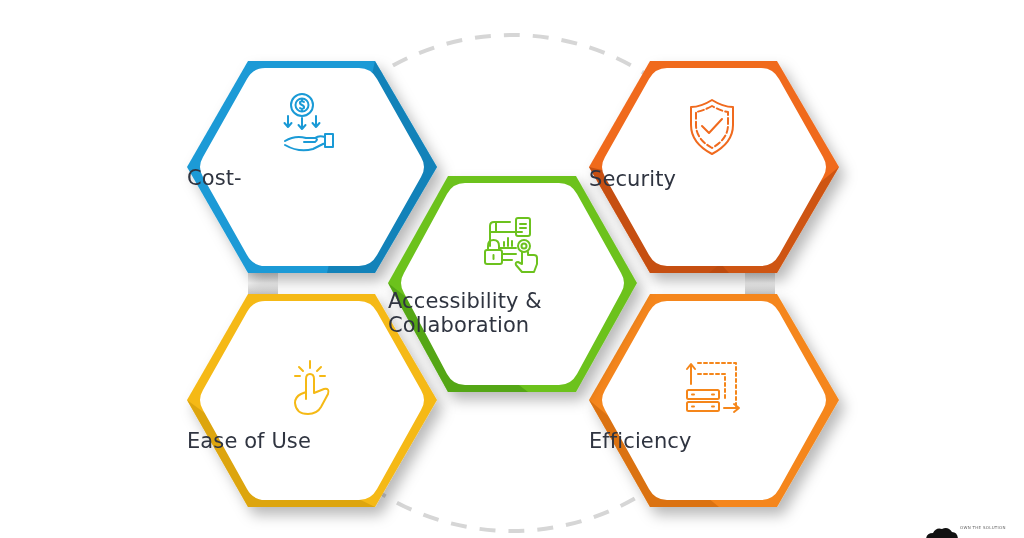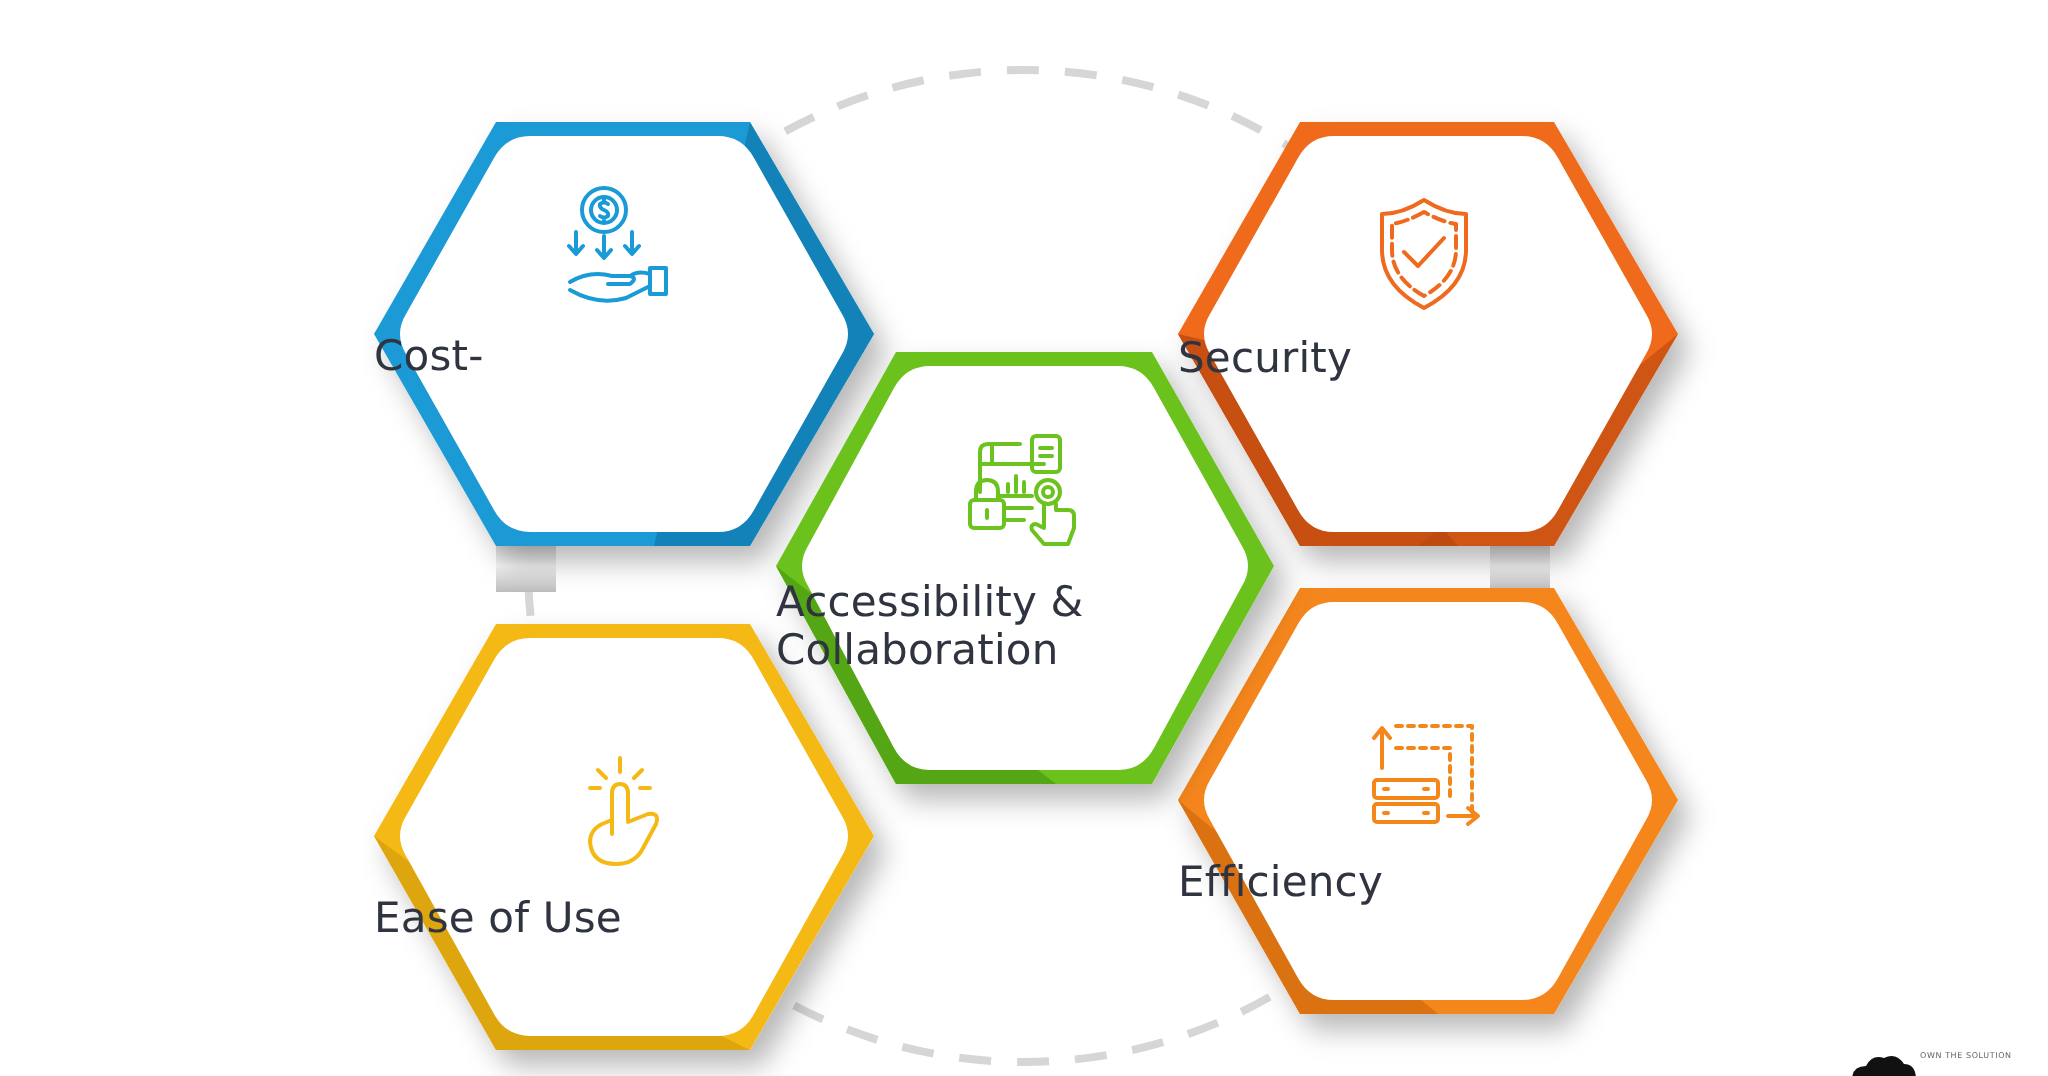--- a/index.html
+++ b/index.html
@@ -78,21 +78,21 @@
       <rect x="3" y="30" width="32" height="9" rx="1.5"></rect>
         <rect x="3" y="42" width="32" height="9" rx="1.5"></rect>
       <path d="M8,34.5 H10 M28,34.5 H30 M8,46.5 H10 M28,46.5 H30"></path>
       <path d="M14,3 H52 V48" stroke-dasharray="3 3"></path>
       <path d="M14,14 H41 V40" stroke-dasharray="3 3"></path>
       <path d="M40,48 H54 M50,44 L55,48 L50,52"></path>
     </svg>
     <div class="hex-label" style="top:136px">Efficiency</div>
   </div>
 
-  <div class="hex-wrap" style="left:187px;top:312px;width:250px;height:164px">
+  <div class="hex-wrap" style="left:187px;top:294px;width:250px;height:164px">
     <svg width="250" height="213" style="position:absolute;left:0;top:0;overflow:visible">
       <polygon points="61,0 188,0 250,106 188,213 61,213 0,106" fill="#f5b915" filter="url(#sh)"></polygon>
       <polygon points="0,106 61,213 188,213 60,150" fill="#c9950a" opacity="0.55"></polygon>
       <path d="M78,7 L172,7 Q184,7 190,18 L234,96 Q240,106 234,116 L190,195 Q184,206 172,206 L78,206 Q66,206 60,195 L16,116 Q10,106 16,96 L60,18 Q66,7 78,7 Z" fill="#ffffff"></path>
     </svg>
     <svg class="hex-icon" width="44" height="58" viewBox="0 0 44 58" style="left:103px;top:65px" fill="none" stroke="#f5b915" stroke-width="2" stroke-linecap="round" stroke-linejoin="round">
       <path d="M20,2 V9 M9,8 L13,12 M31,8 L27,12 M5,17 H10 M30,17 H35"></path>
       <path d="M16,40 V20 Q16,15 20,15 Q24,15 24,20 V34 L34,30 Q40,29 38,35 L31,48 Q27,55 18,55 Q6,55 5,44 Q5,38 11,35 L16,33"></path>
     </svg>
     <div class="hex-label" style="top:136px">Ease of Use</div>

